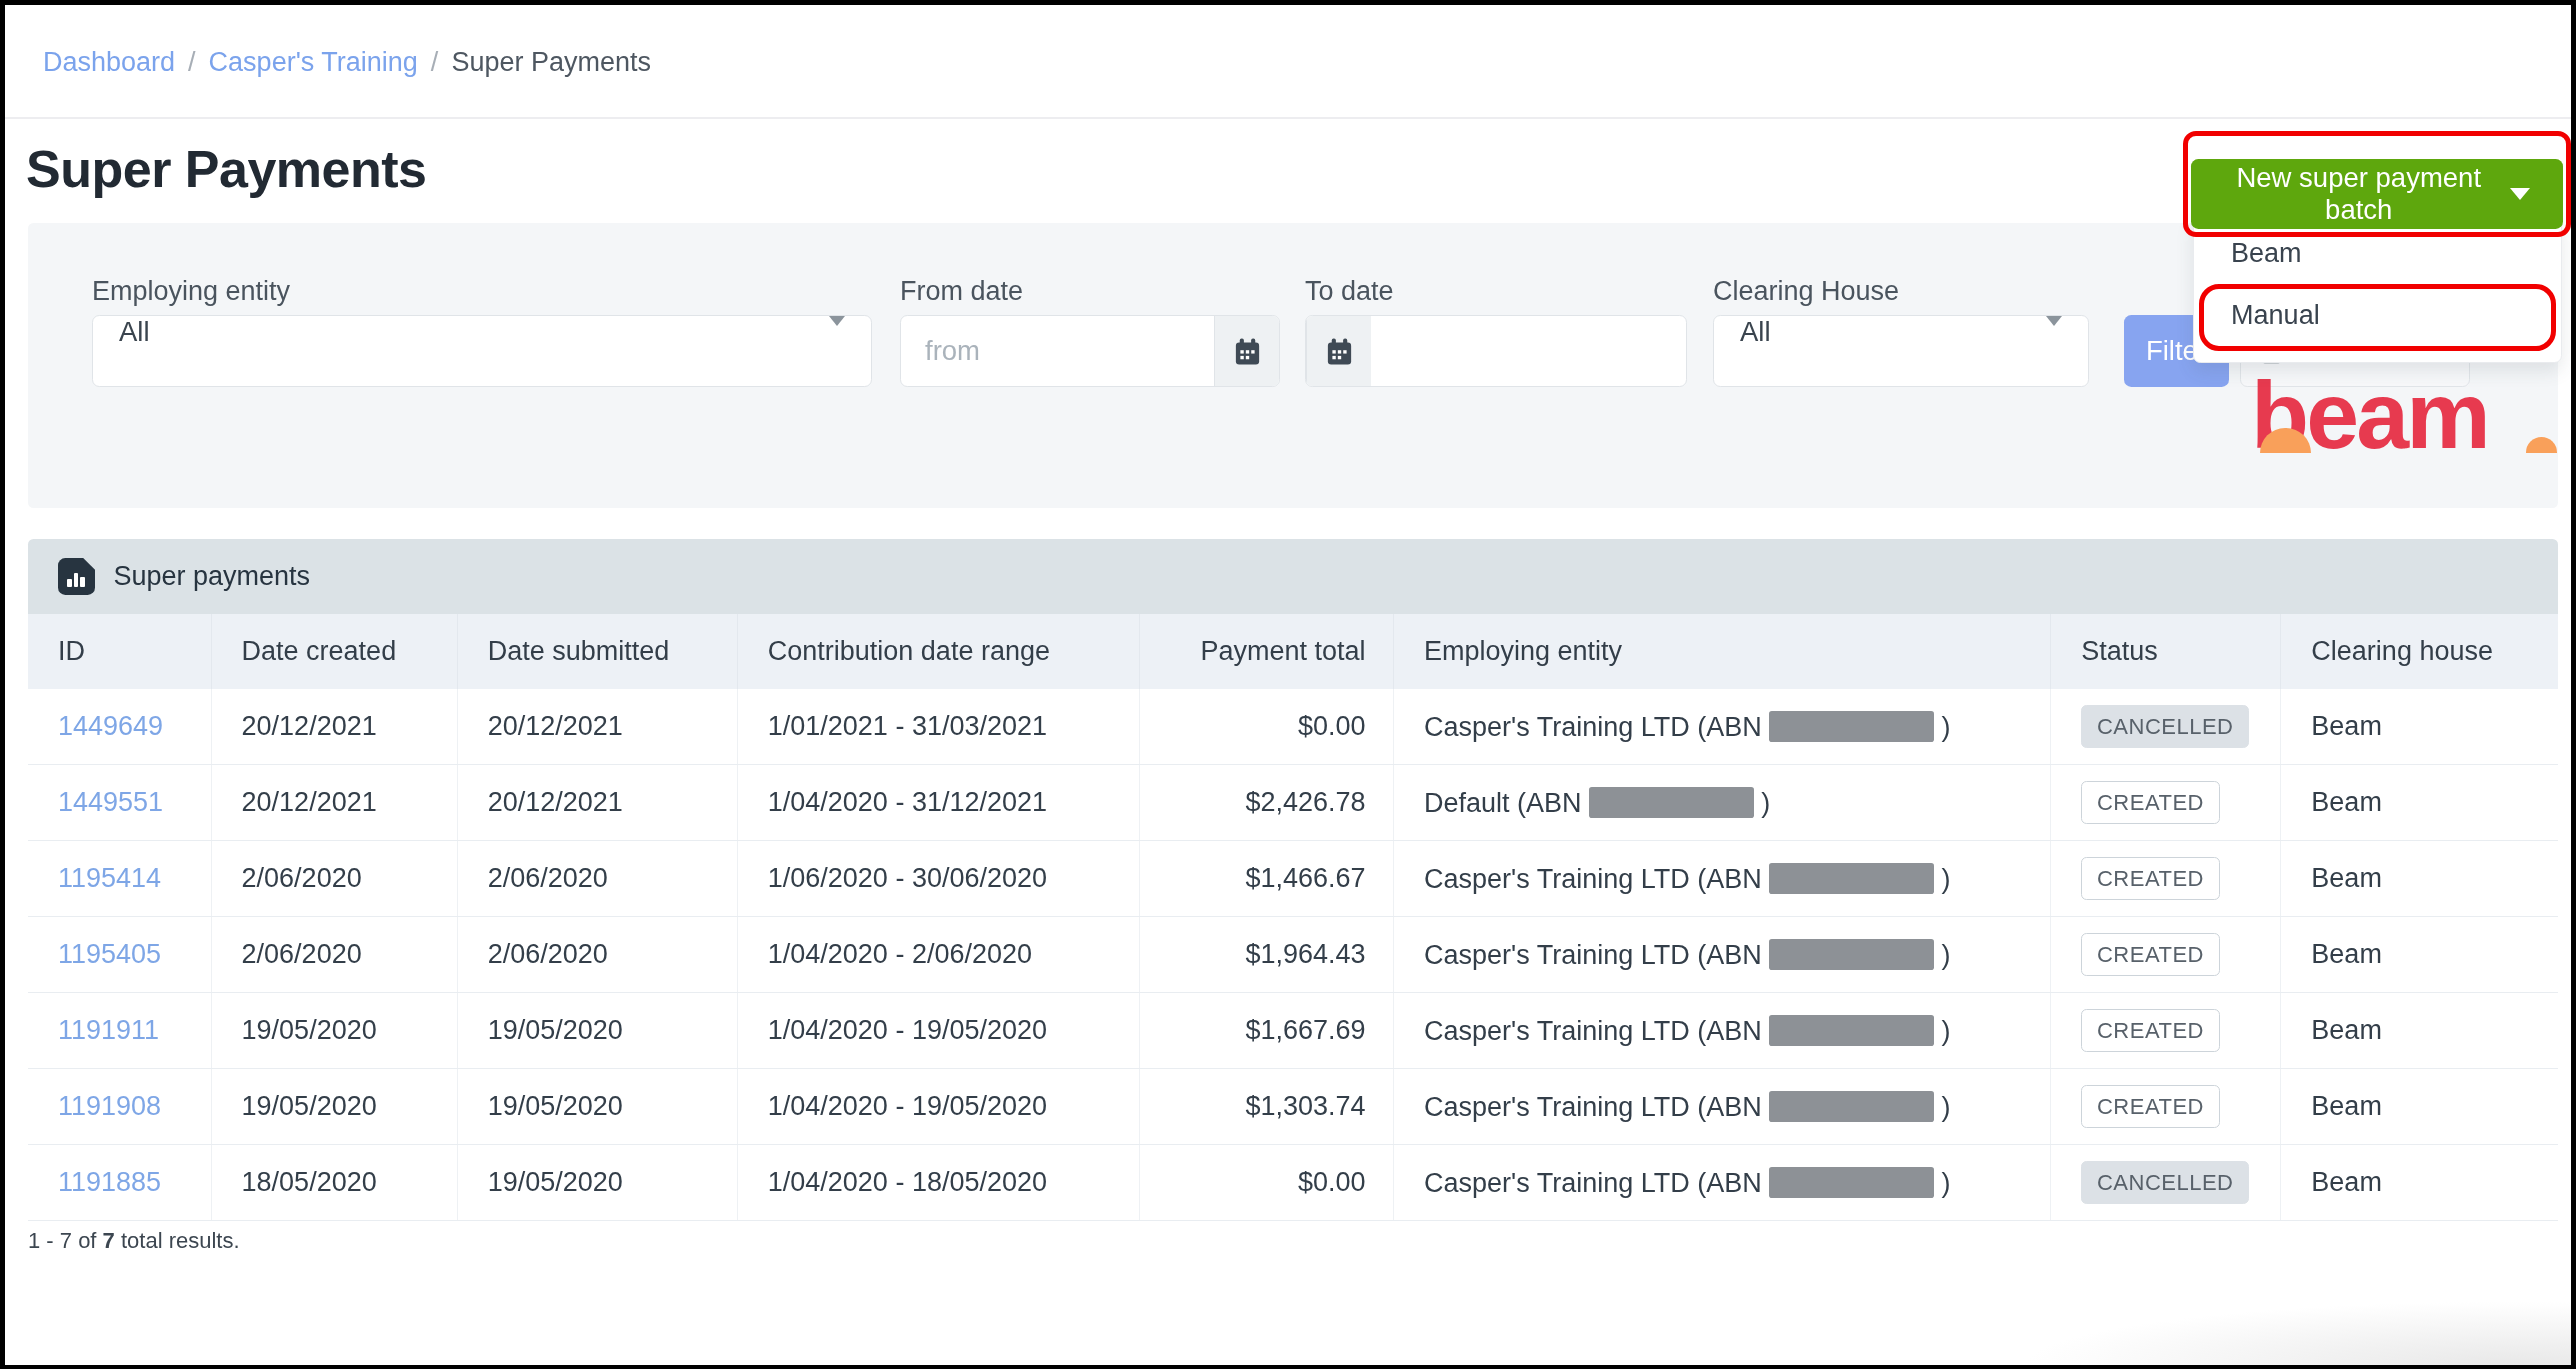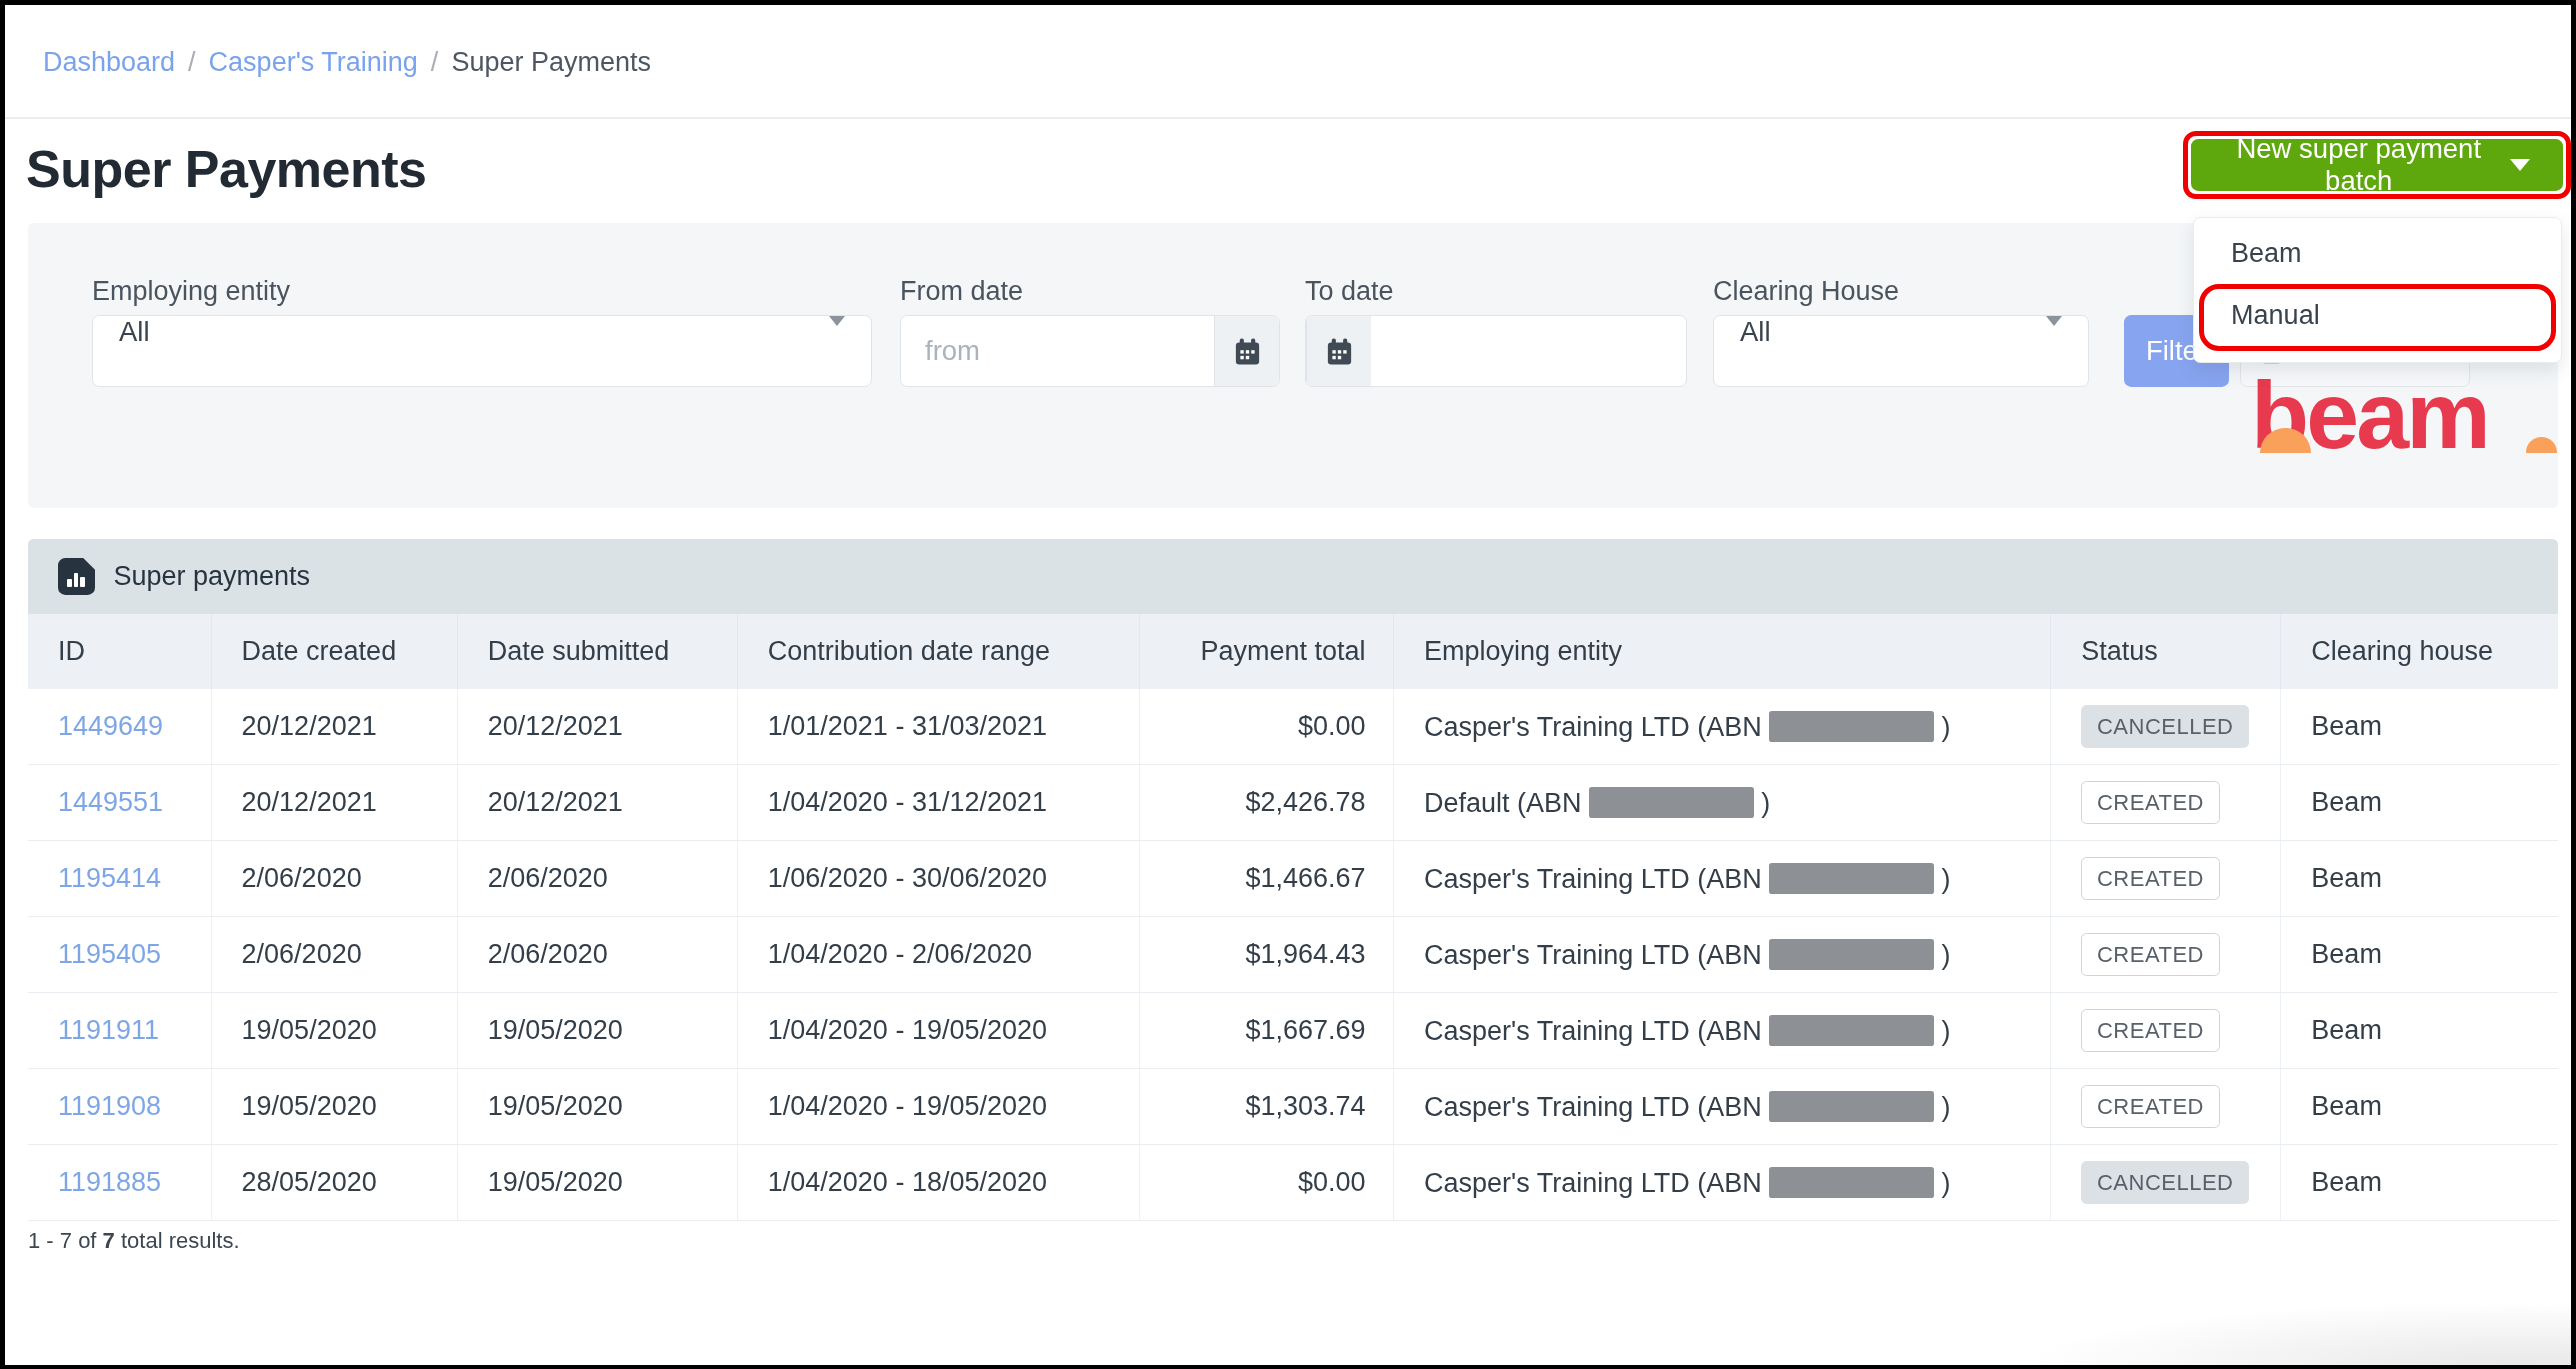--- a/index.html
+++ b/index.html
@@ -12,21 +12,21 @@
   .breadcrumb{position:absolute;top:42px;left:38px;font-size:27px;display:flex;align-items:center;}
   .crumb-link{color:#7ba3ec;cursor:pointer;}
   .crumb-sep{color:#a7aeb6;margin:0 13px;}
   .crumb-current{color:#4e5761;}
   .header-divider{position:absolute;top:112px;left:0;width:100%;height:1.8px;background:#ededf0;}
   
   .page-title{position:absolute;top:134px;left:21px;font-size:52px;font-weight:600;color:#222a33;letter-spacing:-0.5px;}
   
   .new-batch-wrap{position:absolute;top:126px;left:2178px;border:5.5px solid #f10000;border-radius:13px;padding:2.8px;background:transparent;z-index:6;}
   .btn-new{display:flex;align-items:center;gap:16.5px;background:#5ea70d;color:#fff;font-size:27.5px;
-    border:none;border-radius:7.3px;height:52px;padding:0 33px;cursor:pointer;font-family:inherit;}
+    border:none;border-radius:7.3px;height:70px;padding:0 33px;cursor:pointer;font-family:inherit;margin-top:20px;}
   .caret-white{width:0;height:0;border-left:10px solid transparent;border-right:10px solid transparent;border-top:12px solid #fff;}
   
   .dropdown{position:absolute;top:212px;left:2188px;width:369px;background:#fff;border:0.9px solid #e9ebee;
     border-radius:7.3px;box-shadow:0 7.3px 18.4px rgba(60,70,80,.12);padding:11px 0 7.3px;z-index:5;box-sizing:border-box;}
   .dropdown-item{font-size:27px;color:#39434e;padding:9.2px 0 11px 37px;cursor:pointer;}
   .dropdown-item-annotated{margin:3.7px 4.6px 3.7px;border:5.5px solid #f10000;border-radius:20px;padding:11px 0 14.7px 27.5px;}
   
   .filter-panel{position:absolute;top:218px;left:23px;width:2530px;height:285px;background:#f4f6f8;border-radius:5.5px;}
   .f-label{position:absolute;top:53px;font-size:27px;color:#4a545e;}
   .f-field{position:absolute;top:92px;height:72px;box-sizing:border-box;background:#fff;border:1.8px solid #e0e4e8;border-radius:7.3px;}
@@ -289,21 +289,21 @@
         <span>Casper's Training LTD (ABN</span><span class="redaction"></span><span>)</span>
       </td>
       <td>
         <span class="status-badge created">CREATED</span>
       </td>
       <td>Beam</td>
     </tr>
 
     <tr>
       <td class="id-cell">1191885</td>
-      <td>28/05/2020</td>
+      <td>18/05/2020</td>
       <td>19/05/2020</td>
       <td>1/04/2020 - 18/05/2020</td>
       <td class="num">$0.00</td>
       <td>
         <span>Casper's Training LTD (ABN</span><span class="redaction"></span><span>)</span>
       </td>
       <td>
         <span class="status-badge cancelled">CANCELLED</span>
       </td>
       <td>Beam</td>

